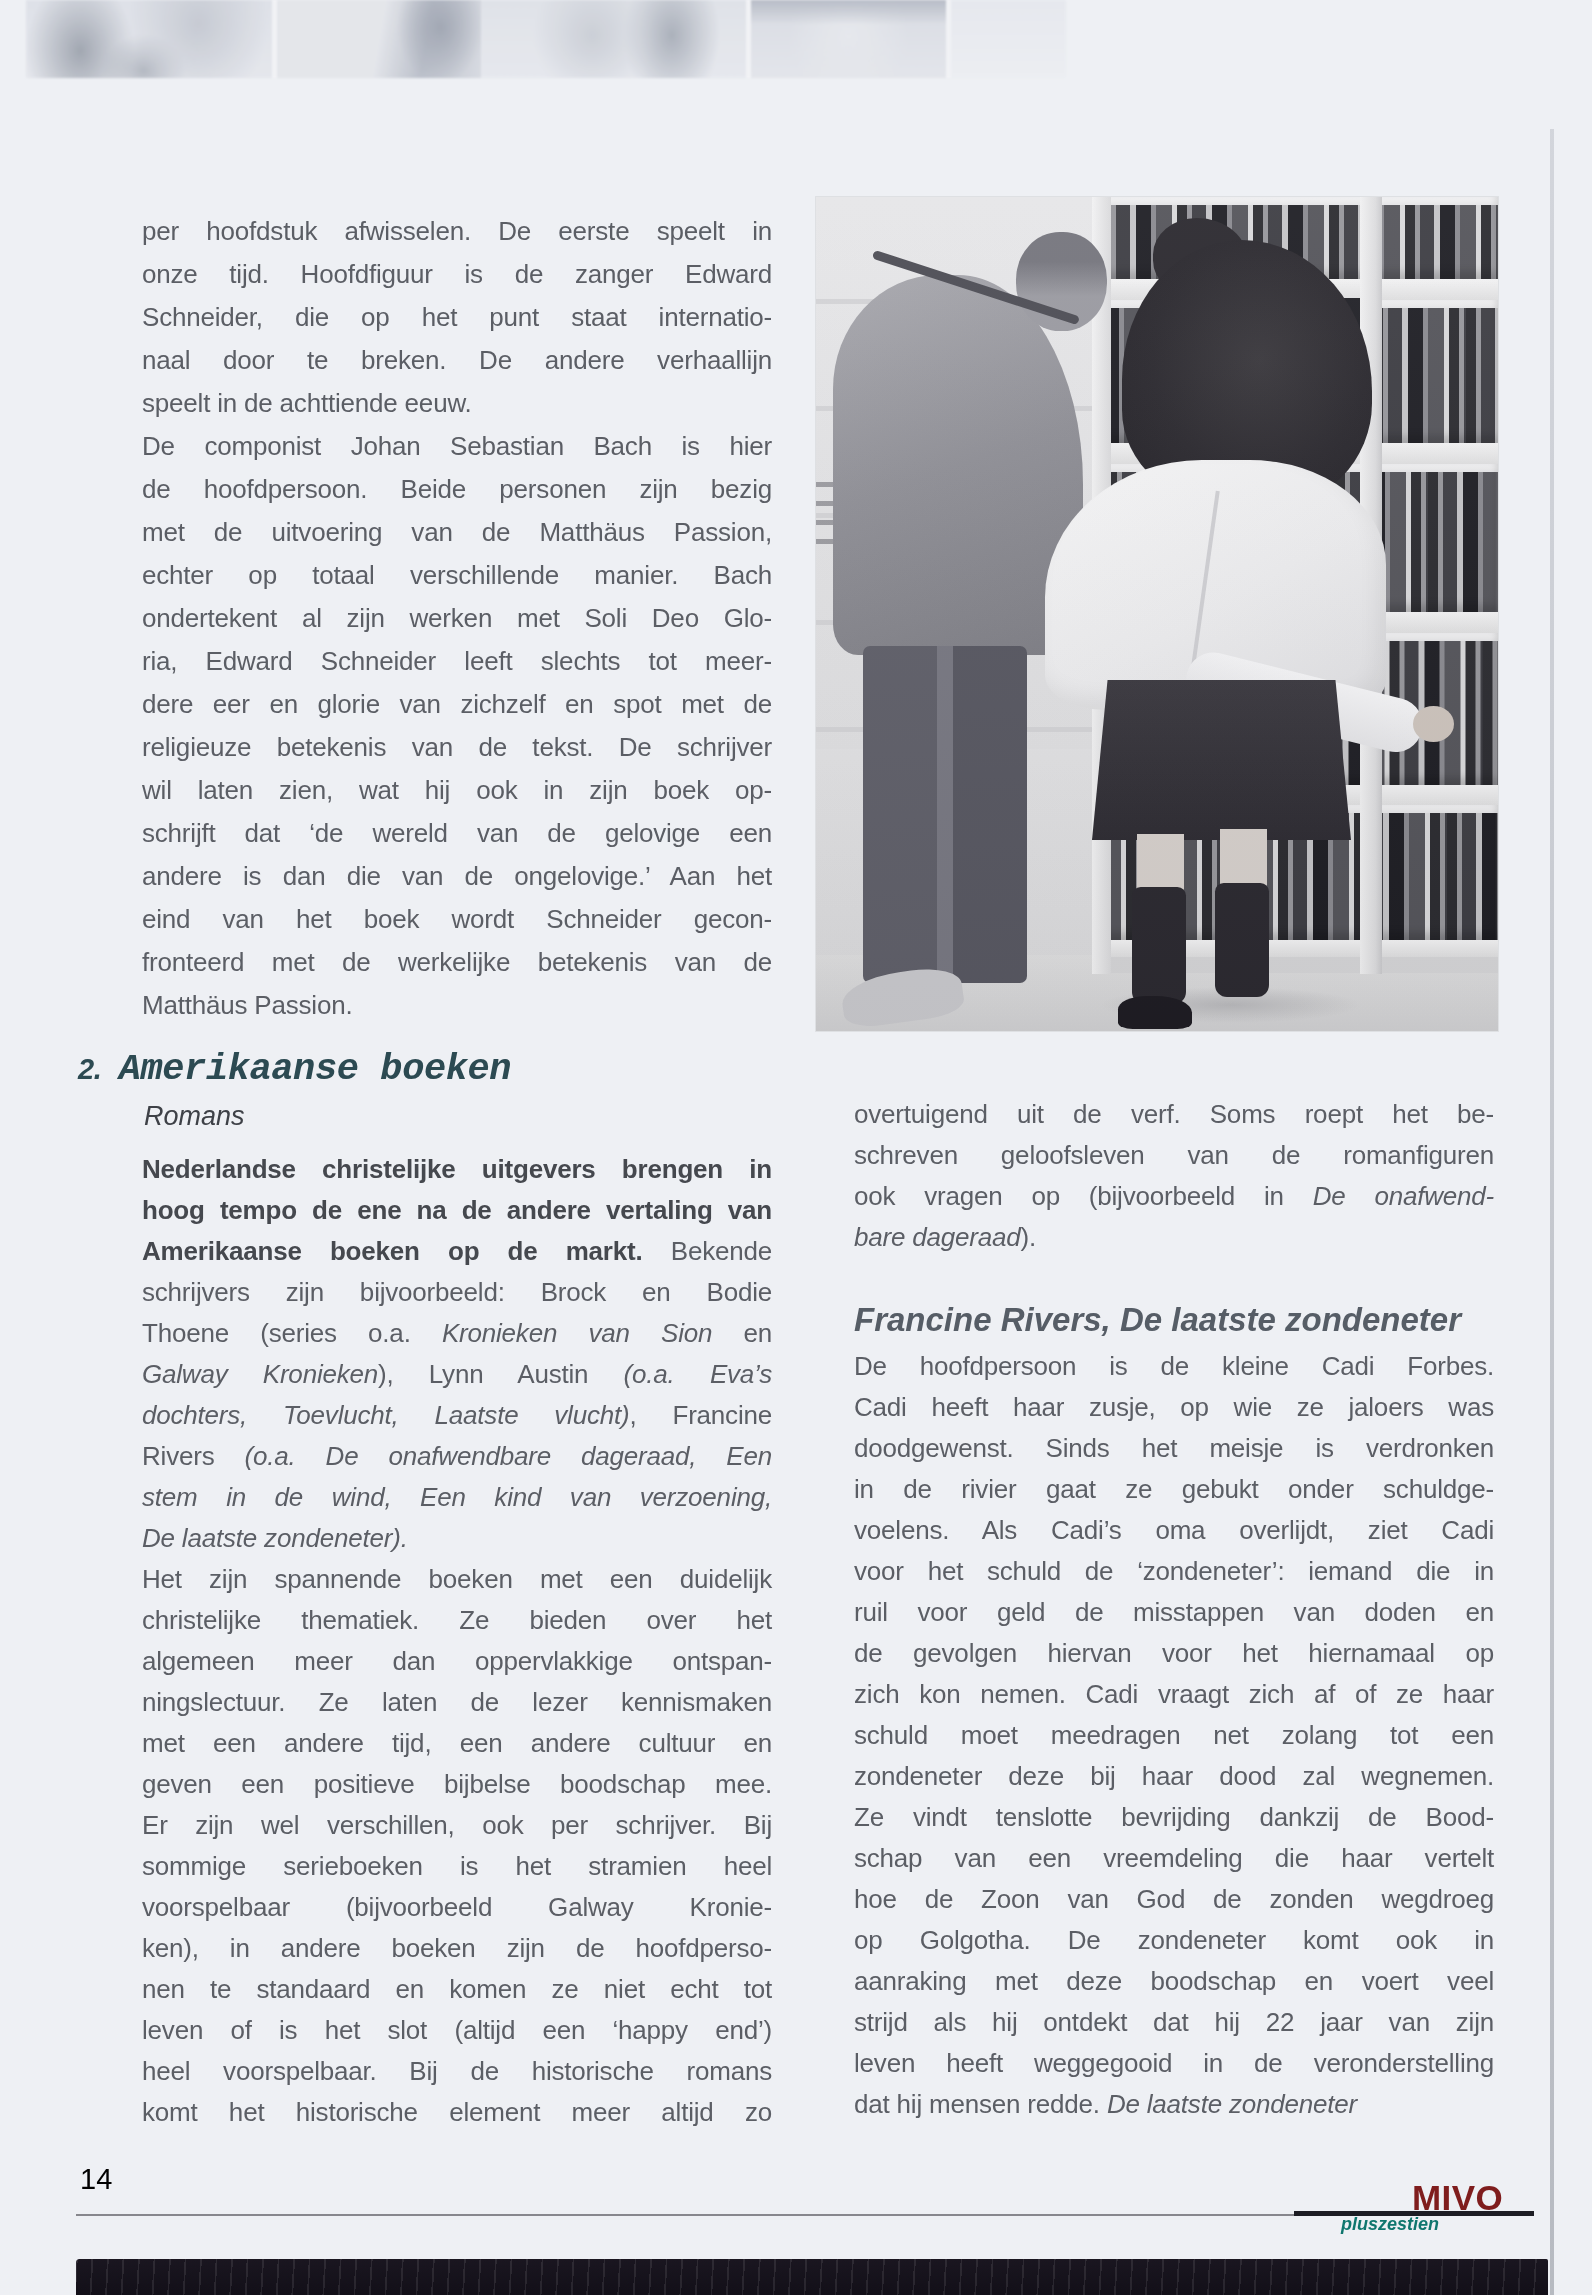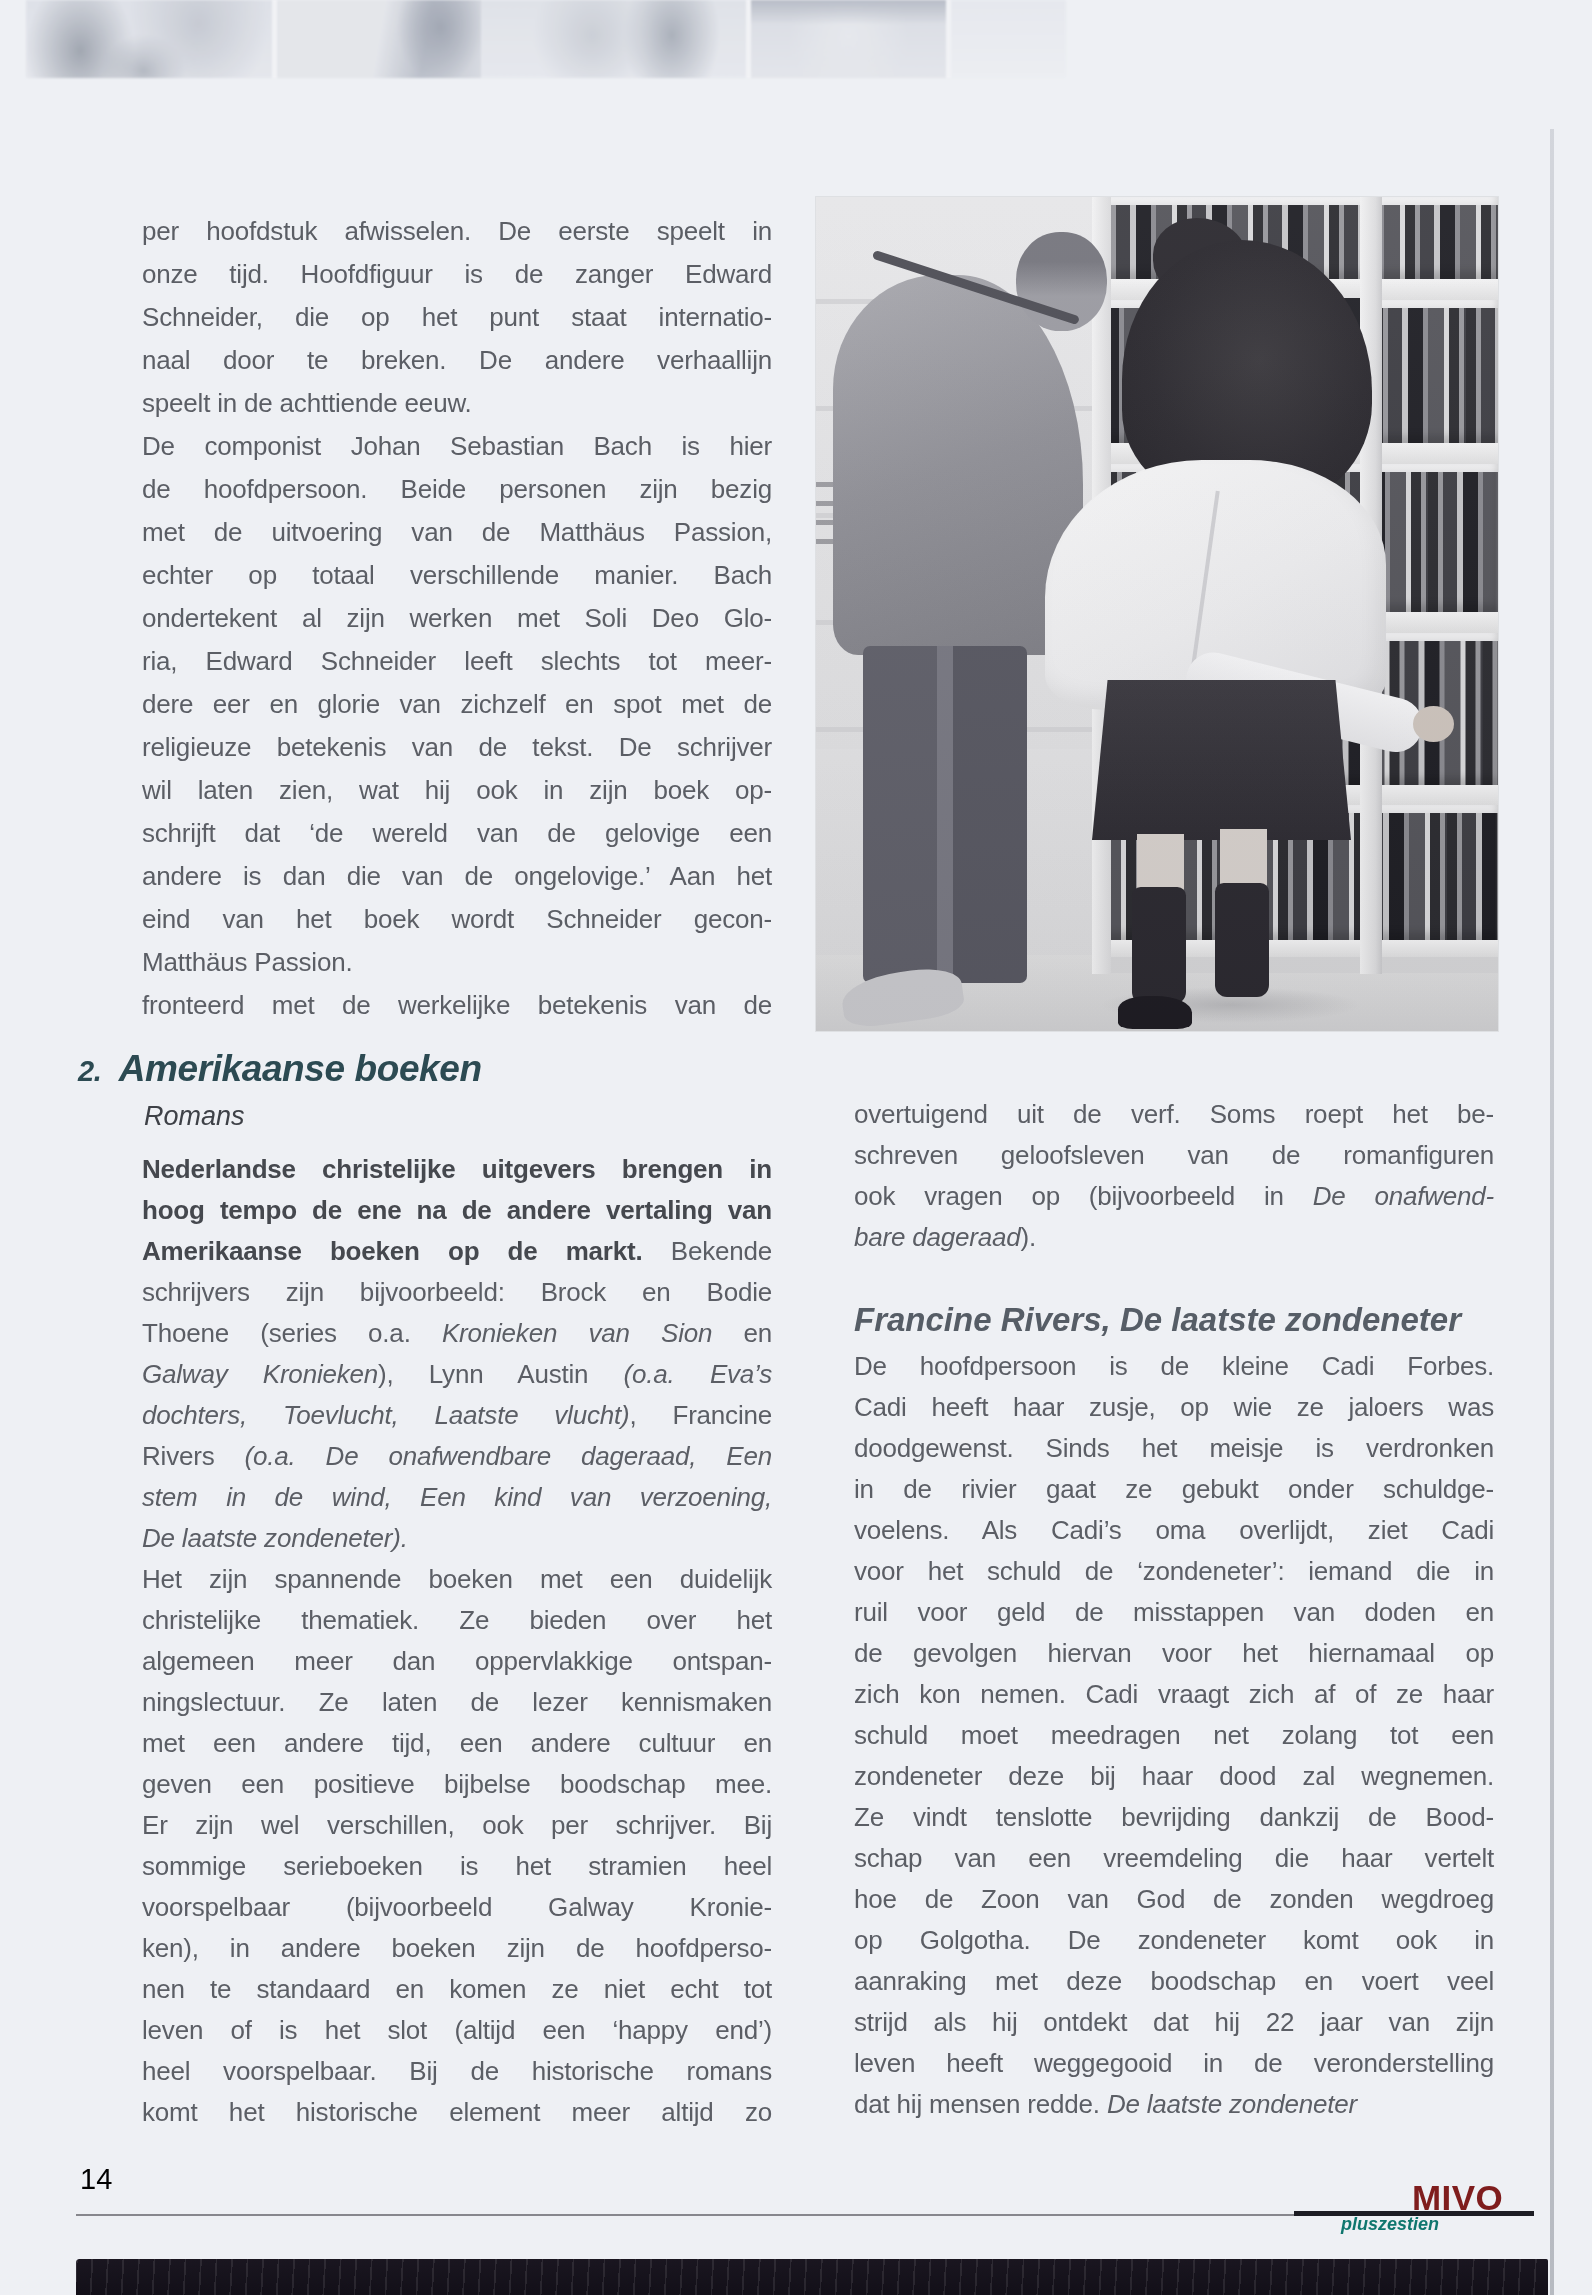--- a/index.html
+++ b/index.html
@@ -40,21 +40,21 @@
   .bd { font-weight:bold; color:#45484e; }
 
   .intro    { left:142px; top:210px;  width:630px; line-height:43px; }
   .leftbody { left:142px; top:1149px; width:630px; line-height:41px; }
   .right1   { left:854px; top:1094px; width:640px; line-height:41px; }
   .right2   { left:854px; top:1346px; width:640px; line-height:41px; }
 
   .sec-head { position:absolute; left:78px; top:1048px; display:flex; align-items:baseline; gap:17.3px;
               color:#2c4a52; font-style:italic; font-weight:bold; letter-spacing:-0.4px; }
   .sec-num  { font-size:29px; }
-  .sec-title{ font-size:37px; }
+  .sec-title{ font-size:37px;font-family:Liberation Mono, monospace; }
   .romans   { position:absolute; left:144px; top:1101px; font-size:27px; font-style:italic; color:#3e4147; }
   .right-head { position:absolute; left:854px; top:1301px; font-size:33px; font-style:italic; font-weight:600; color:#565d66; }
 
   
   .photo { position:absolute; left:816px; top:197px; width:682px; height:834px; overflow:hidden;
            background:linear-gradient(180deg,#e7e7e9 0%,#e3e3e5 60%,#d8d8da 100%);
            box-shadow:0 0 0 0.9px rgba(0,0,0,.08); }
   .photo * { position:absolute; }
   .p-leftwall { left:0; top:0; width:293px; height:552px;
            background: repeating-linear-gradient(180deg, rgba(211,211,214,0) 0 102px, #d3d3d6 102px 107px),
@@ -157,22 +157,22 @@
       <div class="tl"><span>met de uitvoering van de Matthäus Passion,</span></div>
       <div class="tl"><span>echter op totaal verschillende manier. Bach</span></div>
       <div class="tl"><span>ondertekent al zijn werken met Soli Deo Glo-</span></div>
       <div class="tl"><span>ria, Edward Schneider leeft slechts tot meer-</span></div>
       <div class="tl"><span>dere eer en glorie van zichzelf en spot met de</span></div>
       <div class="tl"><span>religieuze betekenis van de tekst. De schrijver</span></div>
       <div class="tl"><span>wil laten zien, wat hij ook in zijn boek op-</span></div>
       <div class="tl"><span>schrijft dat ‘de wereld van de gelovige een</span></div>
       <div class="tl"><span>andere is dan die van de ongelovige.’ Aan het</span></div>
       <div class="tl"><span>eind van het boek wordt Schneider gecon-</span></div>
+      <div class="tl"><span>fronteerd met de werkelijke betekenis van de</span></div>
       <div class="tl end"><span>Matthäus Passion.</span></div>
-      <div class="tl"><span>fronteerd met de werkelijke betekenis van de</span></div>
     </div>
 
   <div class="photo">
     <div class="p-leftwall"></div>
     <div class="p-floor"></div>
     <div class="p-chair"></div>
     <div class="shelf-unit">
       <div class="books r1"></div>
       <div class="board b1"></div>
       <div class="books r2"></div>

